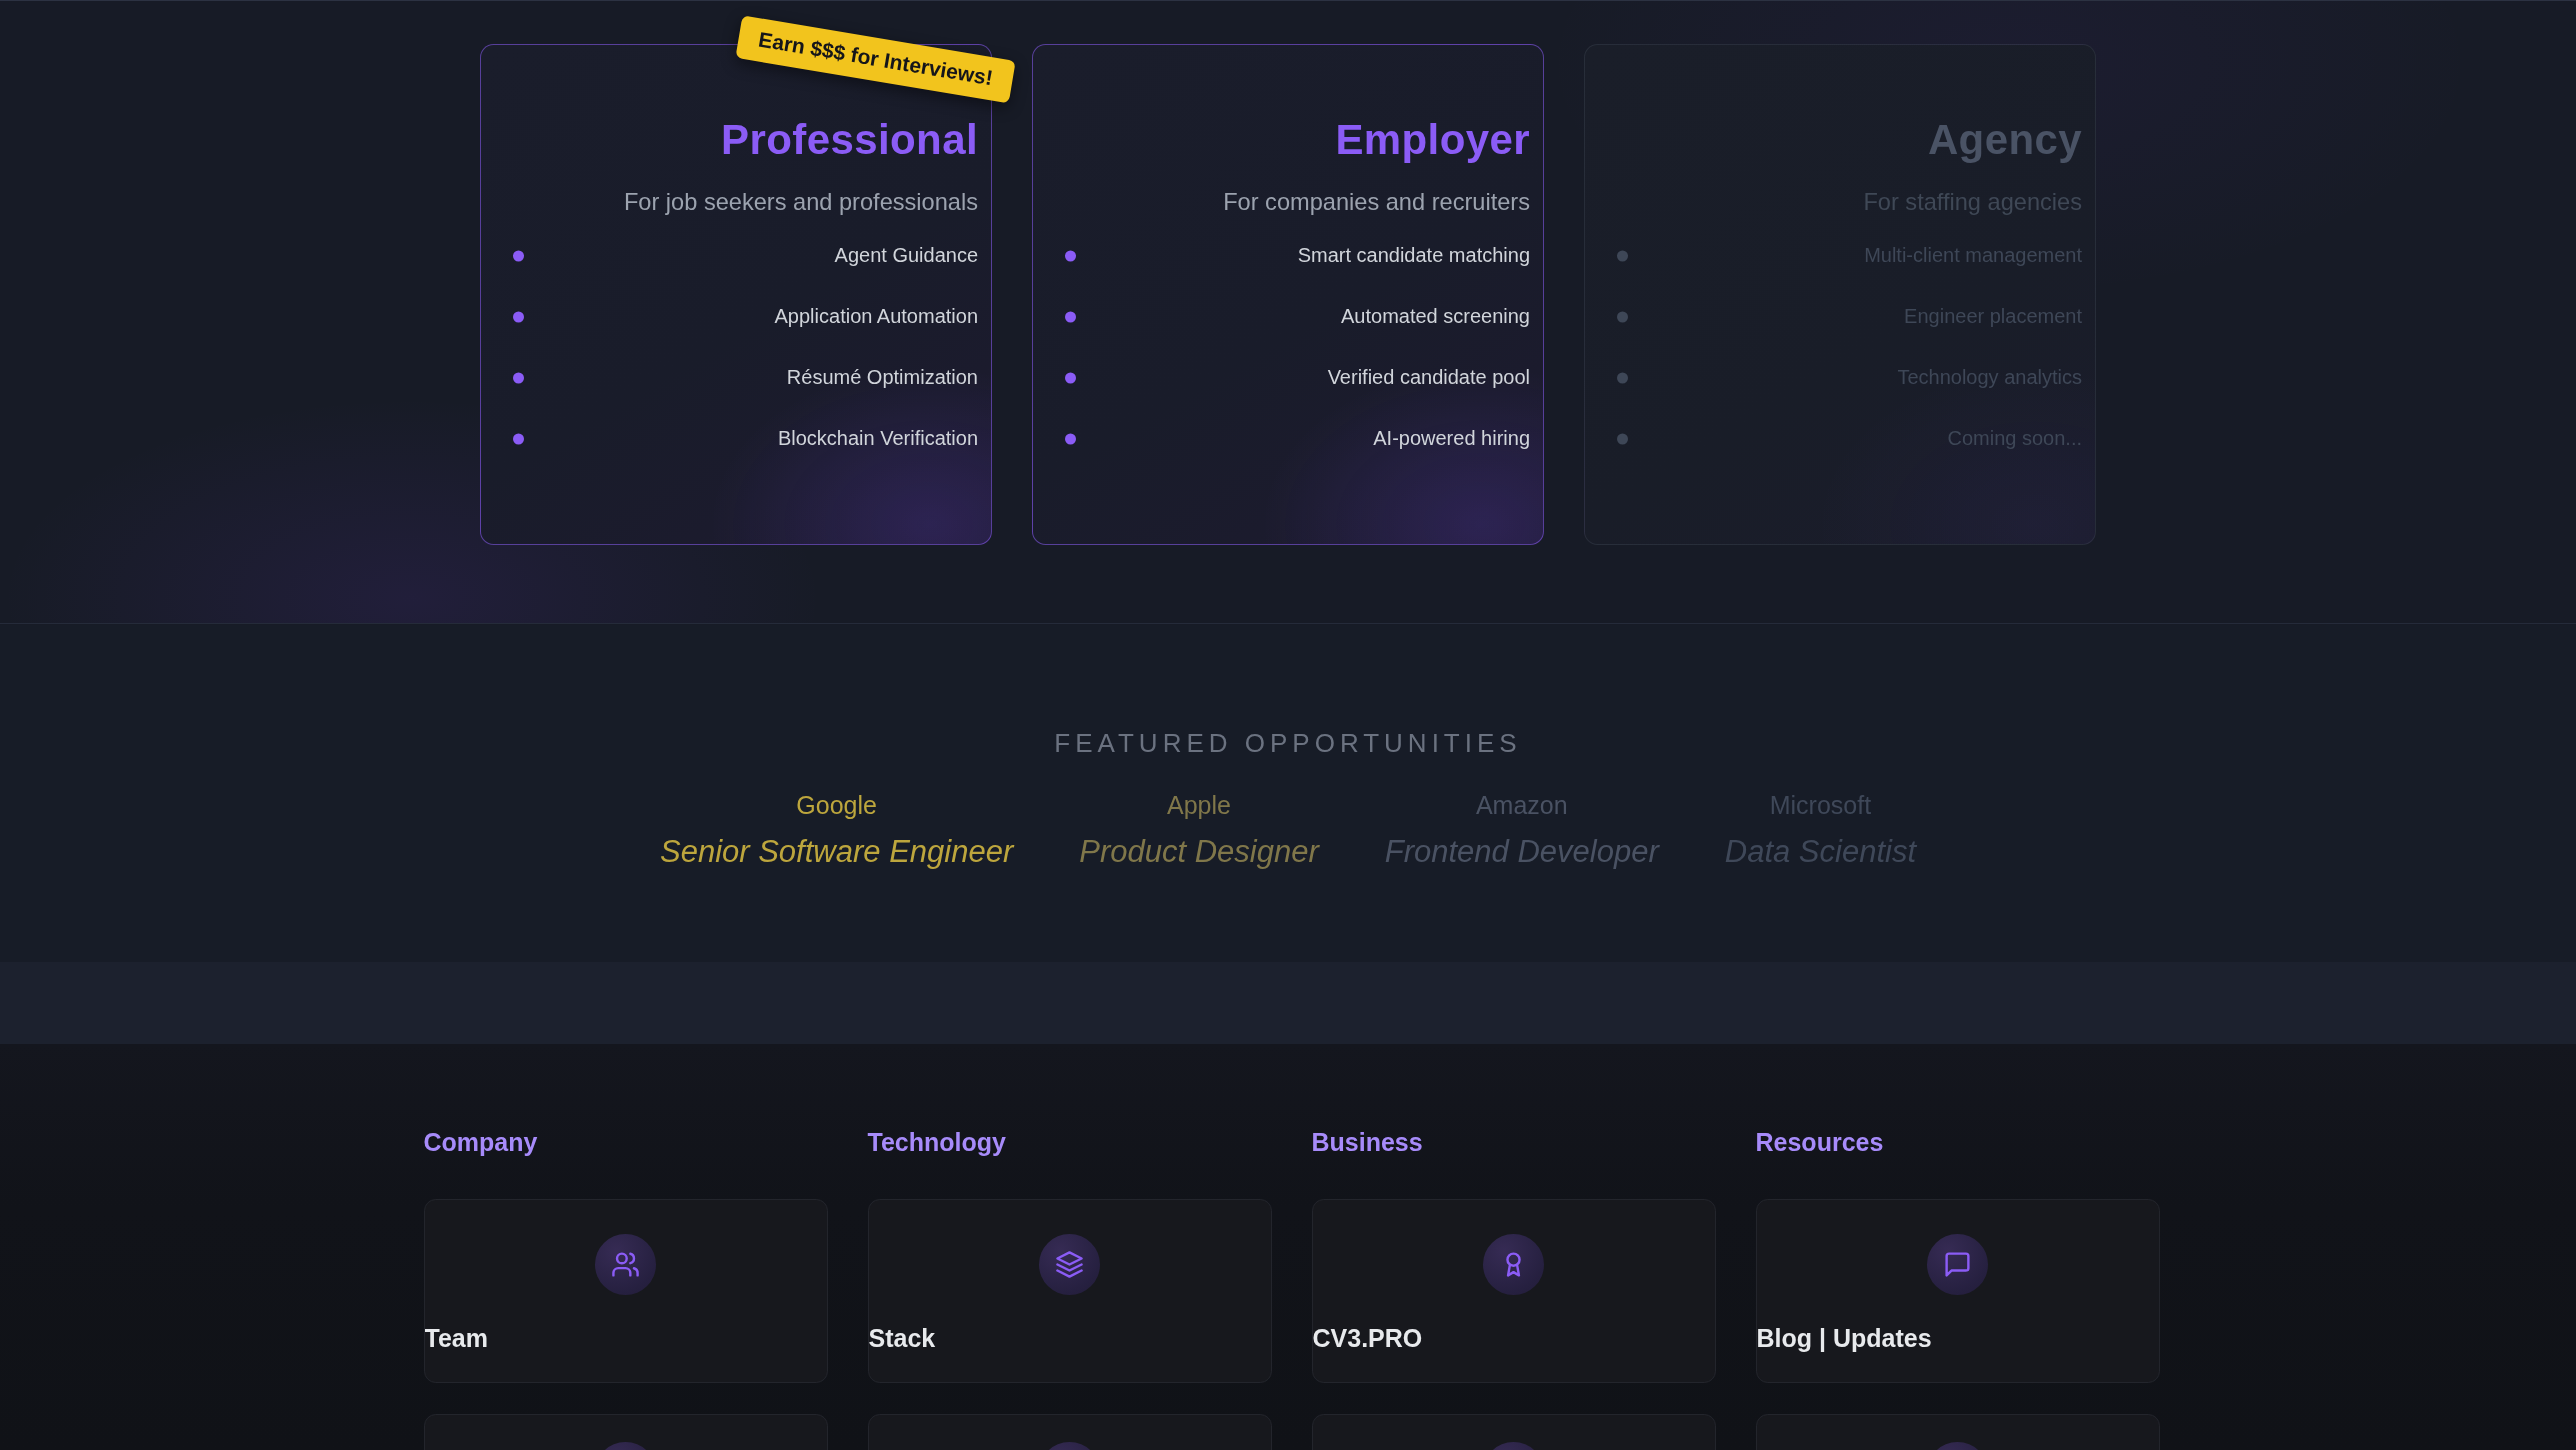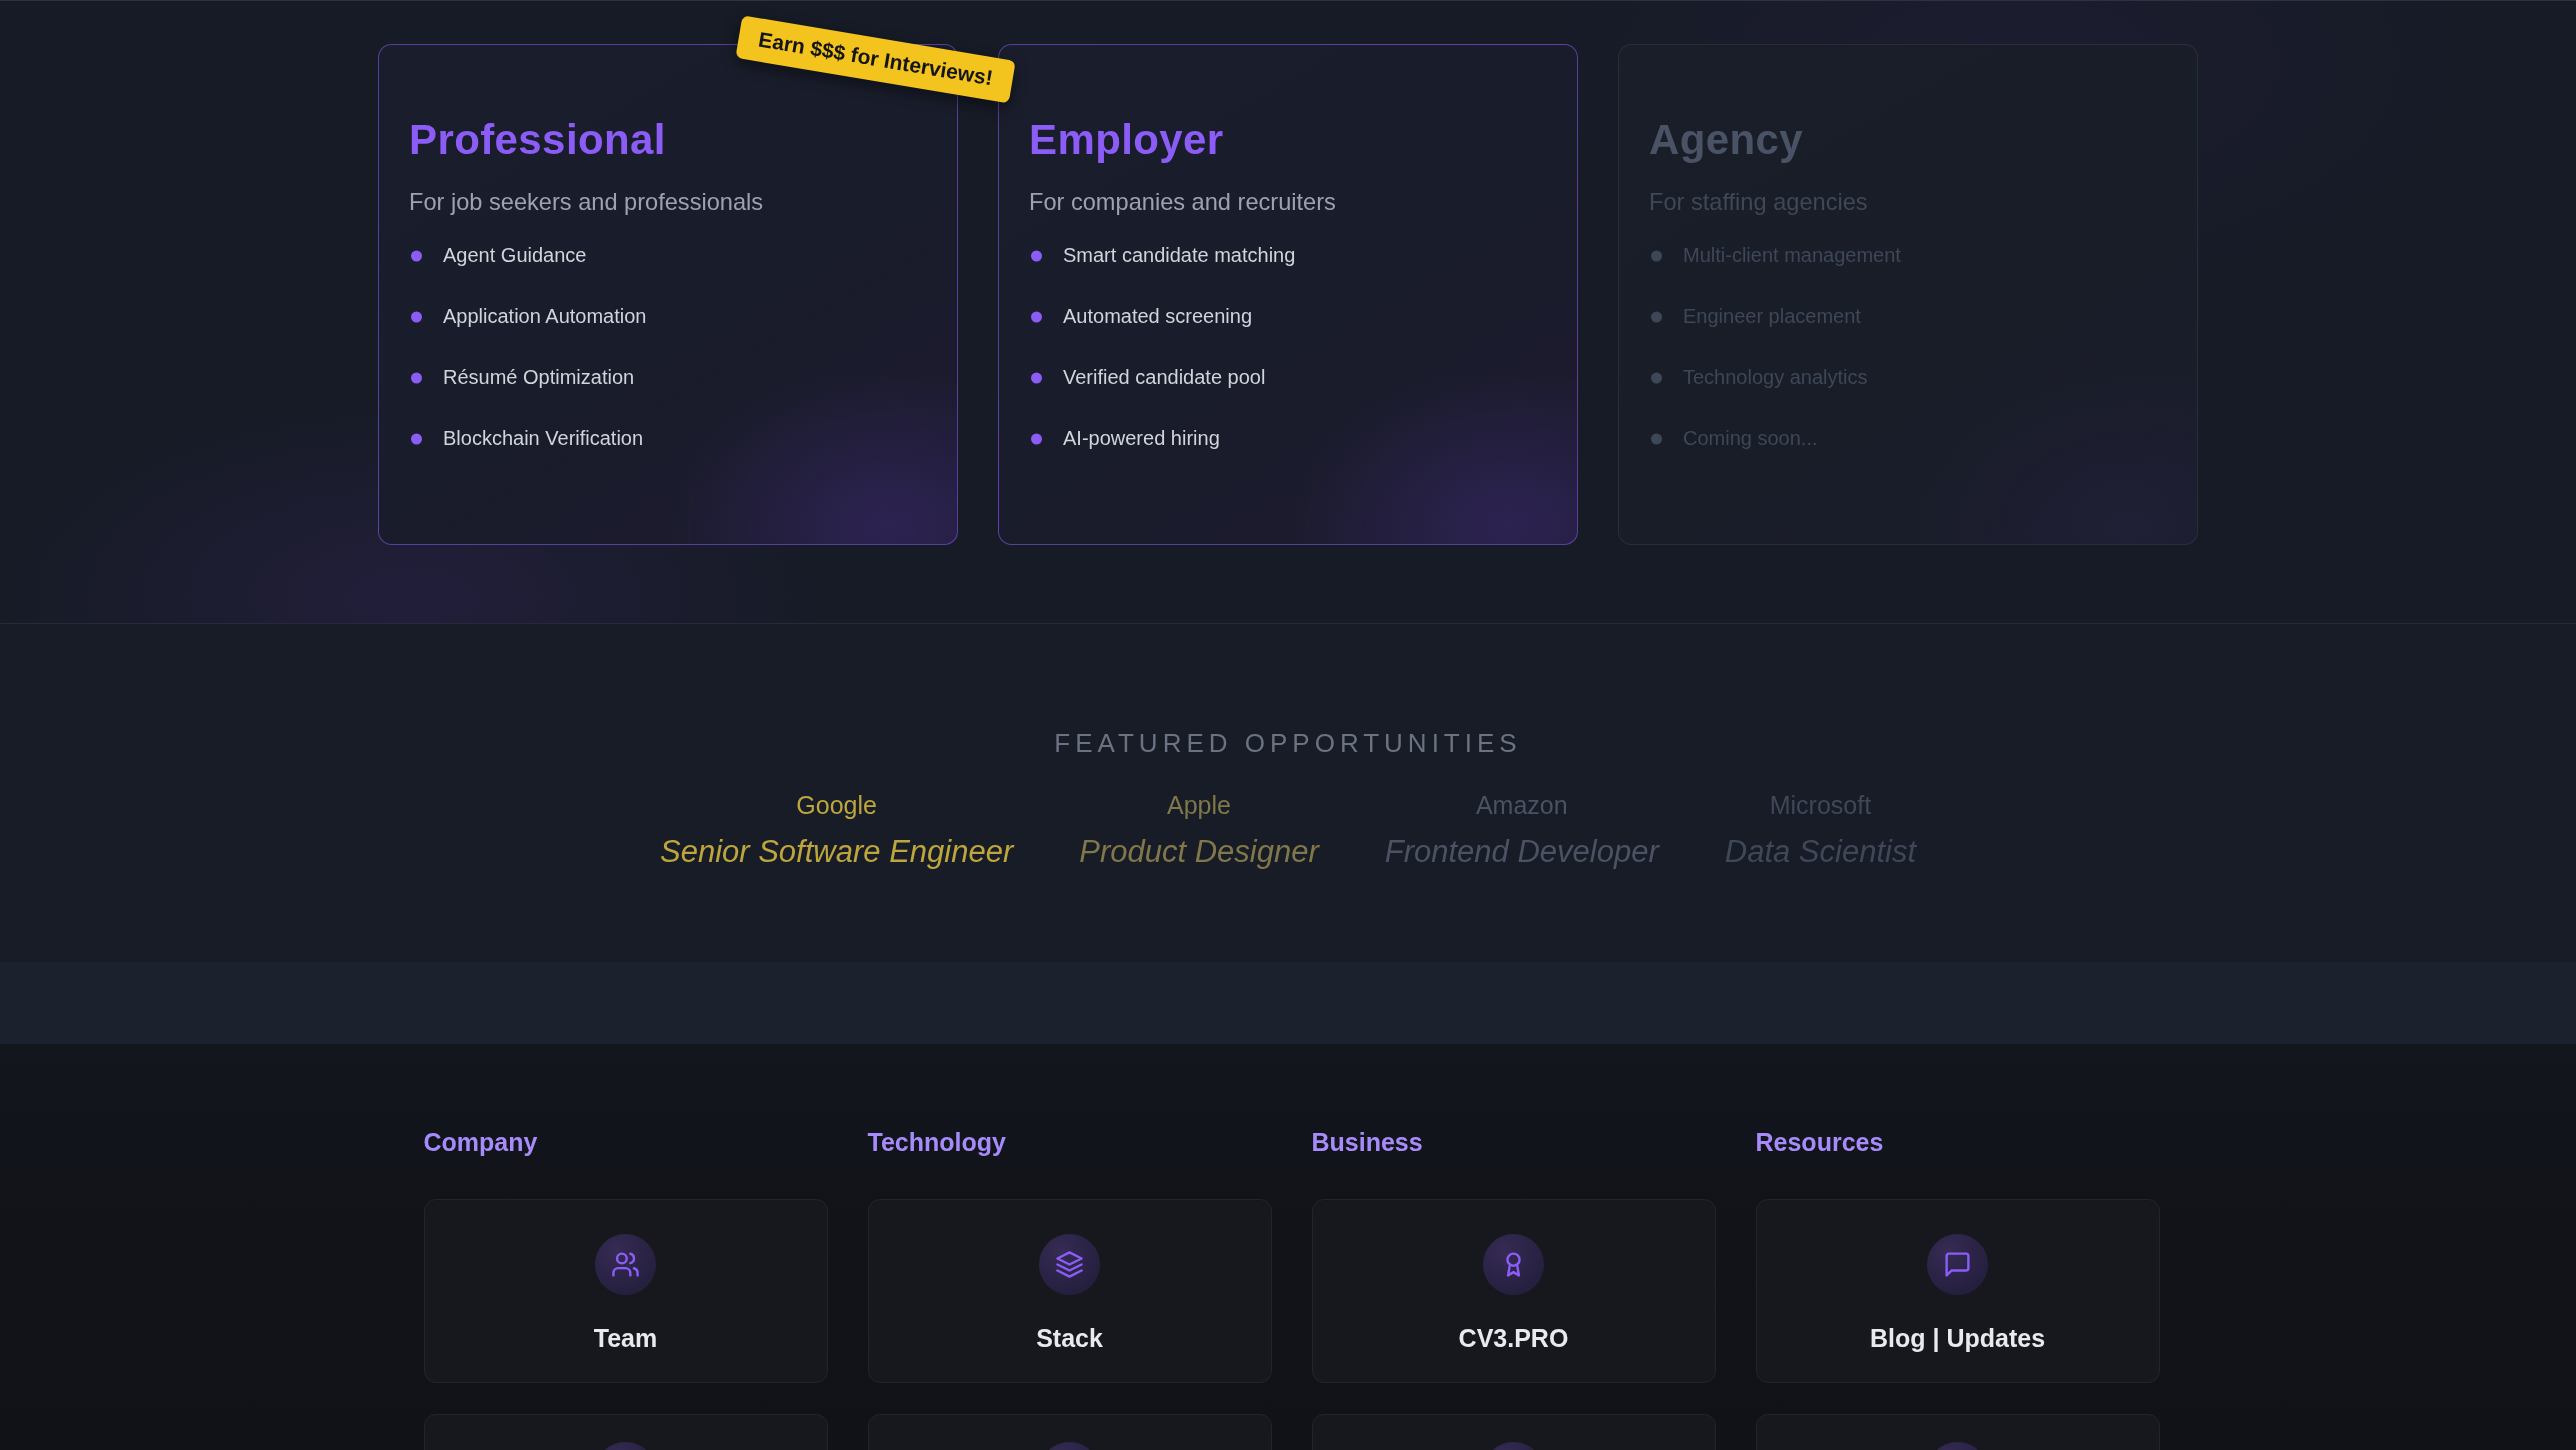--- a/index.html
+++ b/index.html
@@ -16,25 +16,26 @@
     background:
       radial-gradient(589px 286px at 16% 96%, rgba(124,58,237,.10), transparent 70%),
       radial-gradient(673px 337px at 78% 10%, rgba(124,58,237,.05), transparent 70%),
       #171b26;
   }
   .cards-row {
     position:absolute; top:43px; left:0; width:100%;
     display:flex; justify-content:center; gap:40px;
   }
   .plan-card {
-    width:580px; height:501px; border-radius:13.5px; padding:71px 13px 0 30px;
+    width:512px; height:501px; border-radius:13.5px; padding:71px 13px 0 30px;
     border:1.3px solid rgba(139,92,246,.55);
     background:
       radial-gradient(354px 253px at 88% 96%, rgba(124,77,255,.17), transparent 62%),
       linear-gradient(150deg, #1a1d2b 0%, #191c2a 55%, #1d1a30 100%);
+    text-align: right;
   }
   .plan-card.disabled {
     border:1.3px solid rgba(148,163,184,.12);
     background:
       radial-gradient(354px 253px at 88% 96%, rgba(124,77,255,.05), transparent 62%),
       linear-gradient(150deg, #1a1e29 0%, #191d28 60%, #1a1c2b 100%);
   }
   .plan-title { font-size:42px; font-weight:700; color:#8b5cf6; letter-spacing:0.4px; }
   .plan-sub { margin-top:25px; font-size:23.6px; color:#9ca3af; }
   .plan-list { list-style:none; margin-top:25px; }
@@ -101,21 +102,21 @@
     border:0.8px solid #23252c; overflow:hidden;
   }
   .fcard + .fcard { margin-top:31px; }
   .icon-circle {
     width:61px; height:61px; border-radius:50%; margin:34px auto 0 auto;
     background:radial-gradient(circle at 35% 28%, #362b54 0%, #262040 70%, #221c38 100%);
     display:flex; align-items:center; justify-content:center;
   }
   .icon-circle svg { width:29px; height:29px; stroke:#8b5cf6; fill:none;
     stroke-width:2; stroke-linecap:round; stroke-linejoin:round; }
-  .fcard-label { margin-top:29px; text-align:center; font-size:25px; font-weight:700; color:#e8eaed; }
+  .fcard-label { margin-top:29px; text-align:left; font-size:25px; font-weight:700; color:#e8eaed; }
   .fcard.partial .icon-circle { margin-top:27px; }
 </style>
 </head>
 <body>
 
 <div class="page">
 
   <div class="section-plans">
     <div class="ribbon">Earn $$$ for Interviews!</div>
 

